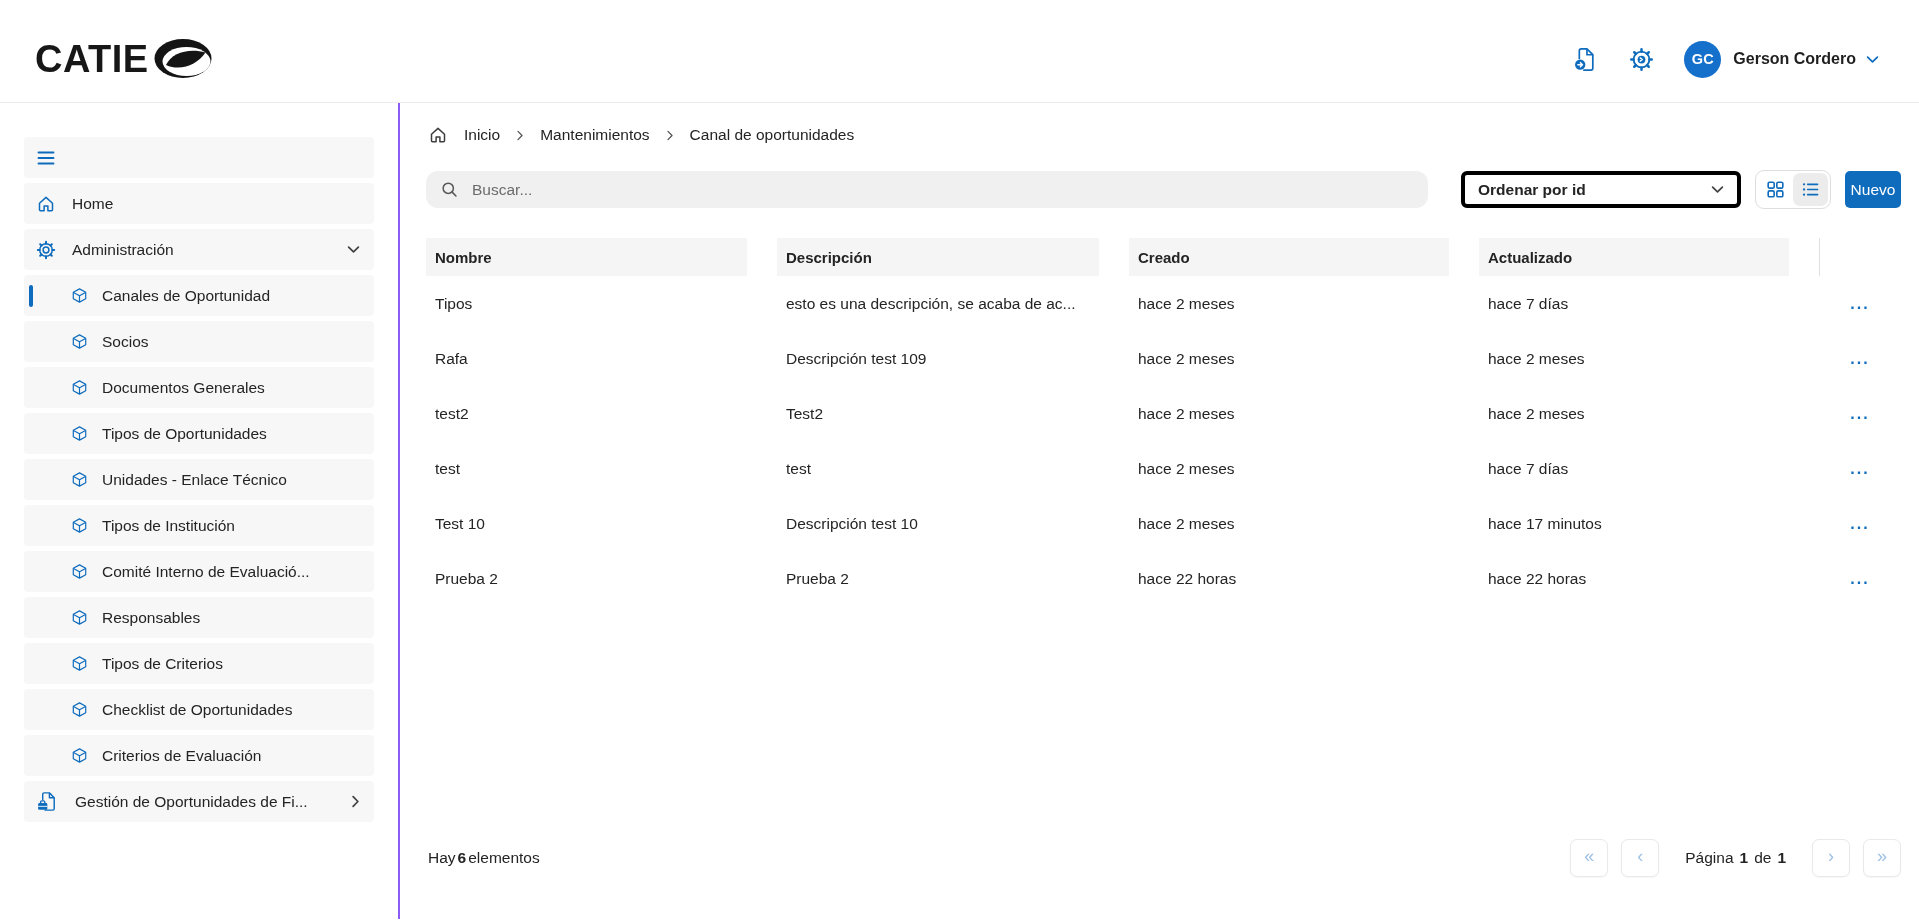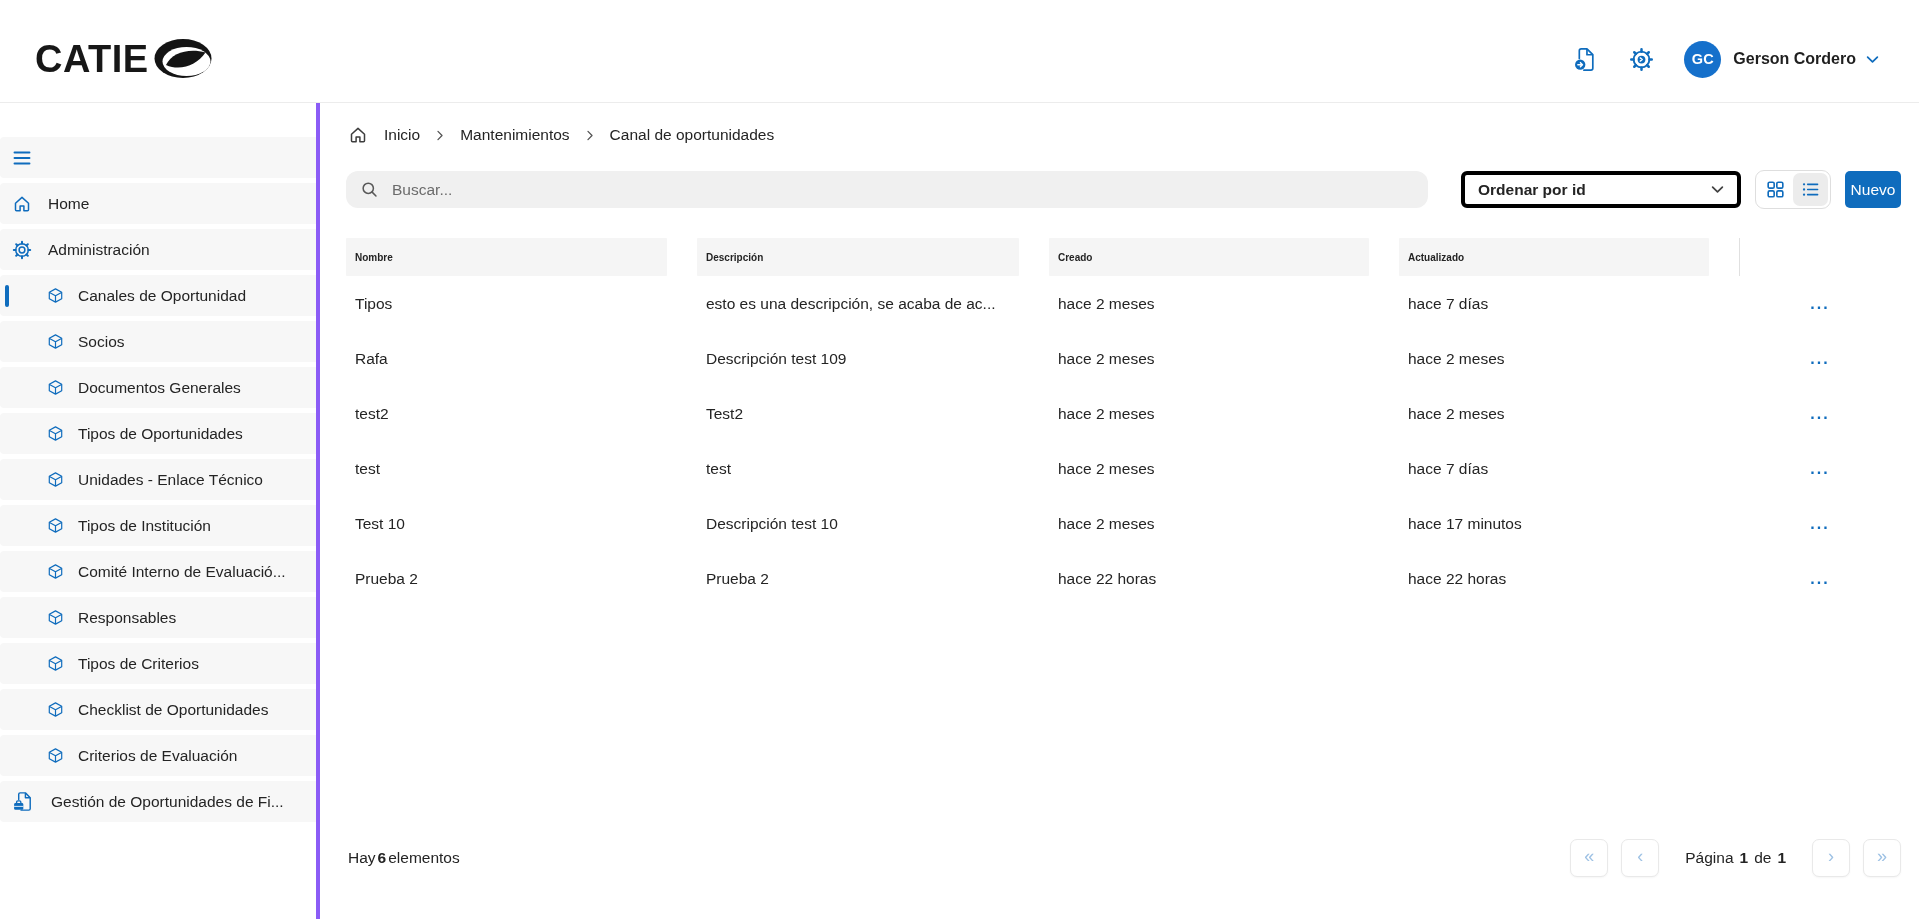--- a/index.html
+++ b/index.html
@@ -27,21 +27,21 @@
     font-size:14.5px; font-weight:700; display:flex; align-items:center; justify-content:center;
     letter-spacing:.3px;
   }
   .user-name { font-size:16px; font-weight:700; color:#1f1f1f; margin:0 10px 0 12px; white-space:nowrap; }
   .user-chevron { color:#0f6cbd; display:flex; }
 
   
   .shell { display:flex; height:816px; }
 
   
-  .sidebar { width:320px; border-right:4px solid #8b5cf6; padding-top:34px; overflow:hidden; flex:none; }
+  .sidebar { width:400px; border-right:2px solid #8b5cf6; padding-top:34px; overflow:hidden; flex:none; }
   .side-item {
     width:350px; height:41px; margin:0 auto 5px auto; background:#f7f7f7; border-radius:4px;
     display:flex; align-items:center; padding:0 14px 0 12px; position:relative; cursor:pointer;
   }
   .side-icon { display:flex; color:#0f6cbd; flex:none; }
   .side-label { font-size:15.5px; margin-left:16px; white-space:nowrap; overflow:hidden; text-overflow:ellipsis; }
   .side-item.level1 { padding-left:47px; }
   .side-item.level1 .side-label { margin-left:14px; }
   .side-chevron { margin-left:auto; color:#424242; display:flex; padding-left:8px; }
   .side-item.active::before {
@@ -84,21 +84,21 @@
   .btn-new {
     width:56px; height:37px; background:#0f6cbd; color:#fff; border:none; border-radius:5px;
     font-size:15.5px; font-family:inherit; display:flex; align-items:center; justify-content:center;
     cursor:pointer; flex:none;
   }
 
   .table { margin-top:29px; }
   .t-head, .t-row { display:grid; grid-template-columns:321px 322px 320px 310px 1fr; column-gap:30px; }
   .th {
     background:#f5f5f5; height:38px; display:flex; align-items:center; padding-left:9px;
-    font-size:10px; font-weight:700; border-radius:1px; cursor:pointer;
+    font-size:15px; font-weight:700; border-radius:1px; cursor:pointer;
   }
   .th.actions { background:transparent; border-left:1px solid #e0e0e0; border-radius:0; cursor:default; }
   .t-row { height:55px; align-items:center; font-size:15.5px; cursor:pointer; }
   .td { padding-left:9px; white-space:nowrap; overflow:hidden; text-overflow:ellipsis; }
   .td.actions {
     display:flex; justify-content:center; color:#0f6cbd; font-weight:700;
     font-size:16px; letter-spacing:2px; overflow:visible; cursor:pointer; padding-left:0;
   }
 
   .footer { margin-top:auto; margin-bottom:42px; display:flex; align-items:center; justify-content:space-between; padding-left:2px; }

